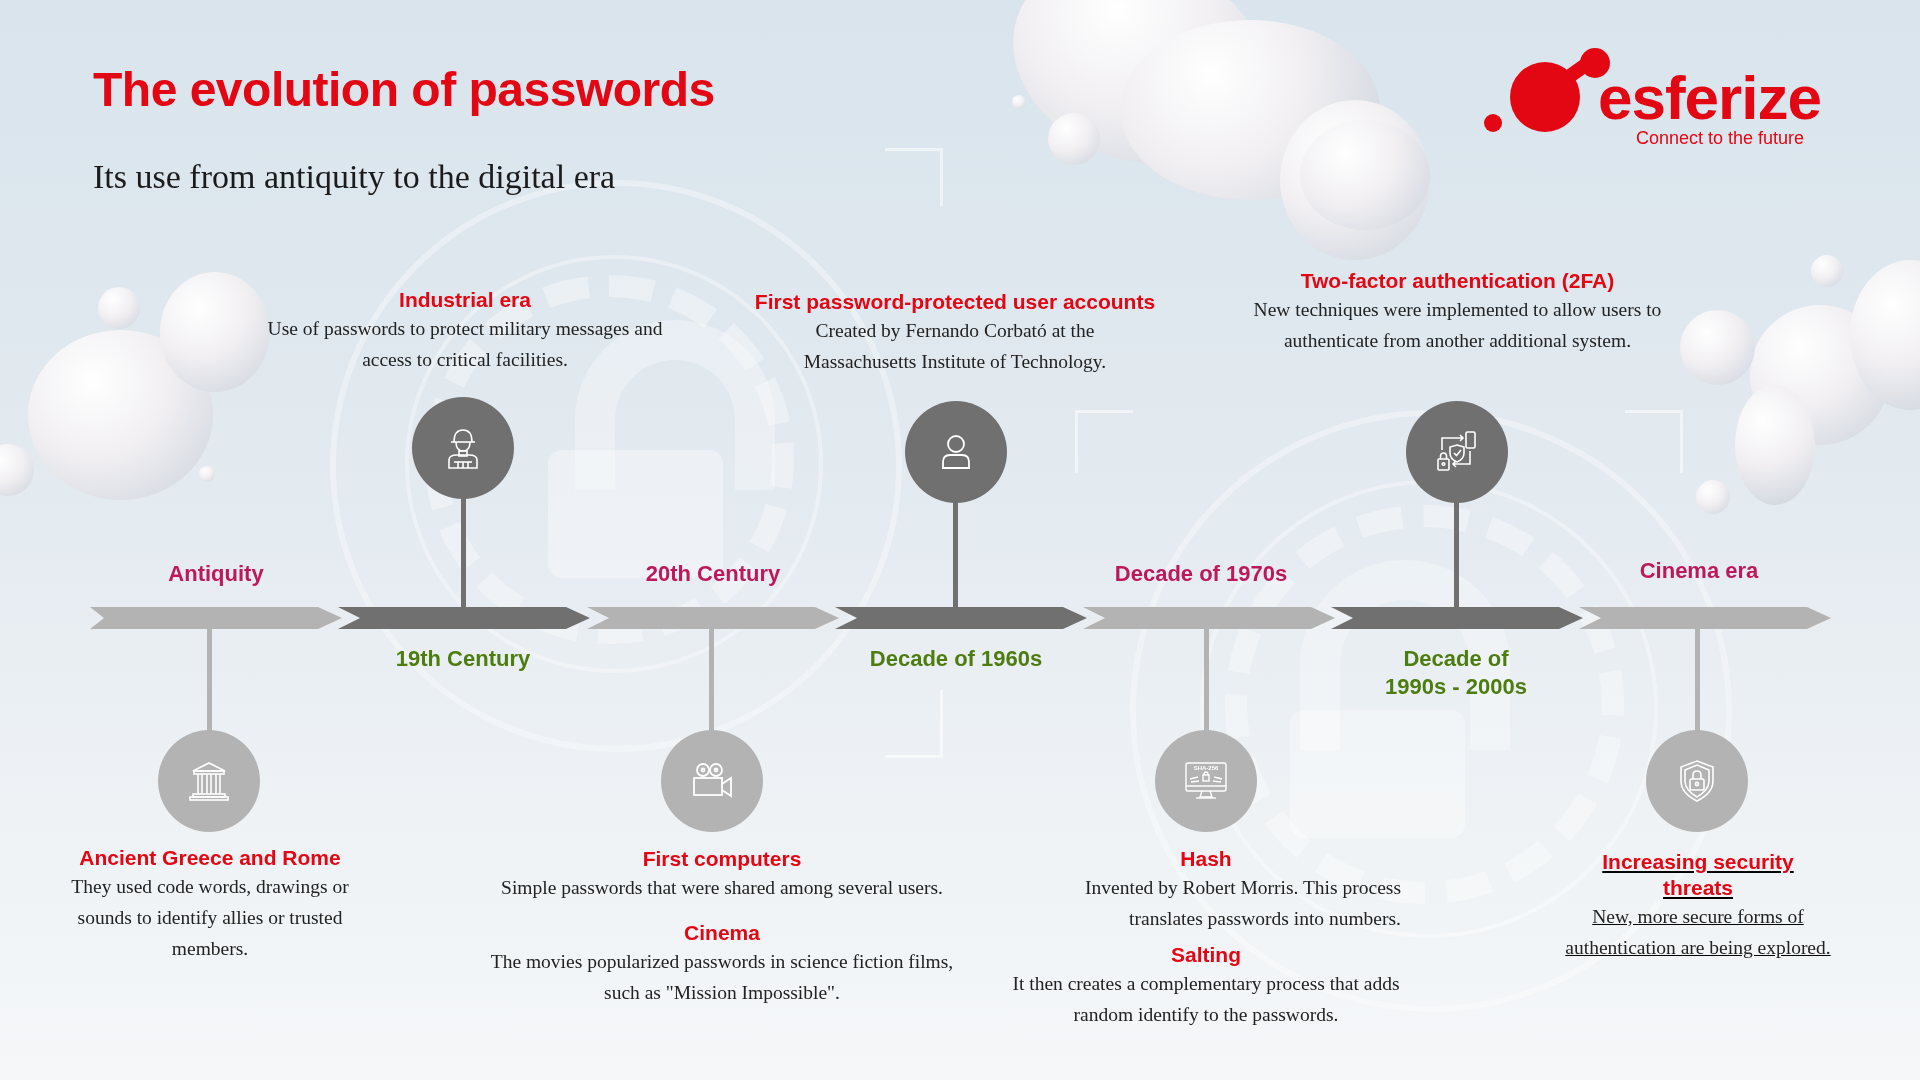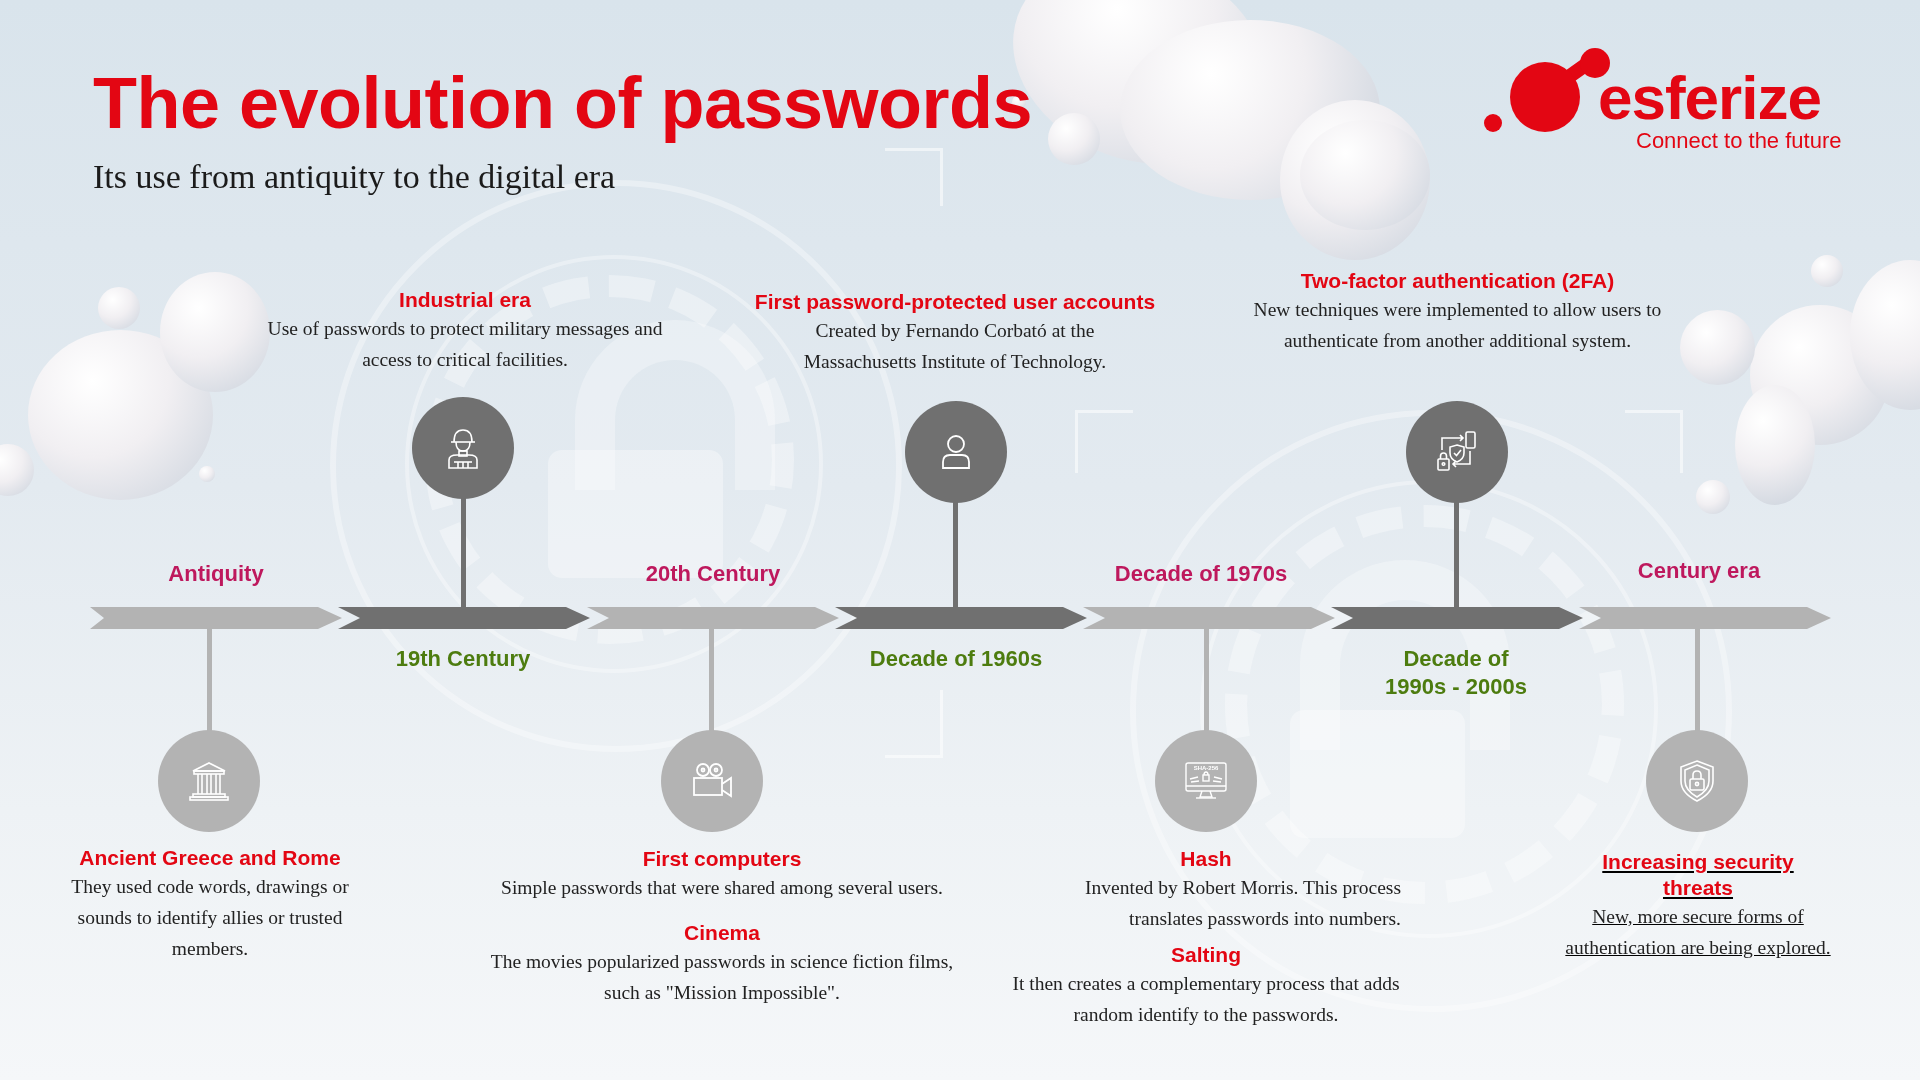--- a/index.html
+++ b/index.html
@@ -12,28 +12,28 @@
   
   .deco-ring { position:absolute; border-radius:50%; border:6px solid rgba(255,255,255,0.35); }
   .deco-ticks { position:absolute; border-radius:50%; border:22px dashed rgba(255,255,255,0.35); }
   .deco-lock-body { position:absolute; background:rgba(255,255,255,0.35); border-radius:14px; }
   .deco-lock-shackle { position:absolute; border:40px solid rgba(255,255,255,0.3); border-bottom:none; border-radius:120px 120px 0 0; }
   .deco-corner { position:absolute; border-color:rgba(255,255,255,0.55); border-style:solid; border-width:0; }
   .blob { position:absolute; border-radius:50%;
     background: radial-gradient(circle at 35% 30%, #ffffff 0%, #f1eff2 45%, #d5dae2 85%, #c5cfda 100%); }
 
   
-  .title { left:93px; top:62px; font-size:72px; font-weight:bold; color:#e30613; letter-spacing:-0.5px; }
+  .title { left:93px; top:62px; font-size:48px; font-weight:bold; color:#e30613; letter-spacing:-0.5px; }
   .subtitle { left:93px; top:158px; font-family:"Liberation Serif", serif; font-size:34px; color:#1b1b1b; }
   .logo-dot-small { left:1484px; top:114px; width:18px; height:18px; border-radius:50%; background:#e30613; }
   .logo-dot-big { left:1510px; top:62px; width:70px; height:70px; border-radius:50%; background:#e30613; }
   .logo-dot-tiny { left:1580px; top:48px; width:30px; height:30px; border-radius:50%; background:#e30613; }
   .logo-neck { left:1562px; top:64px; width:30px; height:14px; background:#e30613; transform:rotate(-35deg); border-radius:6px; }
   .logo-text { left:1598px; top:62px; font-size:62px; font-weight:bold; color:#e30613; letter-spacing:-1px; }
-  .logo-tagline { left:1636px; top:128px; font-size:22px; color:#e30613; }
+  .logo-tagline { left:1636px; top:128px; font-size:18px; color:#e30613; }
 
   
   .seg { position:absolute; top:607px; height:22px; }
   .seg svg { display:block; }
   .era { position:absolute; font-weight:bold; font-size:22px; text-align:center; width:300px; }
   .era.light { color:#be185d; }
   .era.dark { color:#4d7c0f; }
   .stem { position:absolute; width:5px; }
   .node { position:absolute; width:102px; height:102px; border-radius:50%; display:flex; align-items:center; justify-content:center; }
   .node.dark { background:#707070; }
@@ -137,21 +137,21 @@
 
 <div class="era light" style="left:66px;top:561px;">Antiquity</div>
 <div class="era dark" style="left:313px;top:646px;">19th Century</div>
 <div class="era light" style="left:563px;top:561px;">20th Century</div>
 <div class="era dark" style="left:806px;top:646px;">Decade of 1960s</div>
 <div class="era light" style="left:1051px;top:561px;">Decade of 1970s</div>
 <div class="era dark" style="left:1306px;top:645px;line-height:28px;">
   <div>Decade of</div>
   <div>1990s -  2000s</div>
 </div>
-<div class="era light" style="left:1549px;top:558px;">Century era</div>
+<div class="era light" style="left:1549px;top:558px;">Cinema era</div>
 
 <div class="stem" style="left:207px;top:629px;height:102px;background:#b3b3b3;"></div>
 <div class="stem" style="left:461px;top:498px;height:109px;background:#707070;"></div>
 <div class="stem" style="left:709px;top:629px;height:102px;background:#b3b3b3;"></div>
 <div class="stem" style="left:953px;top:502px;height:105px;background:#707070;"></div>
 <div class="stem" style="left:1204px;top:629px;height:102px;background:#b3b3b3;"></div>
 <div class="stem" style="left:1454px;top:502px;height:105px;background:#707070;"></div>
 <div class="stem" style="left:1695px;top:629px;height:102px;background:#b3b3b3;"></div>
 
 <div class="node light" style="left:158px;top:730px;">

